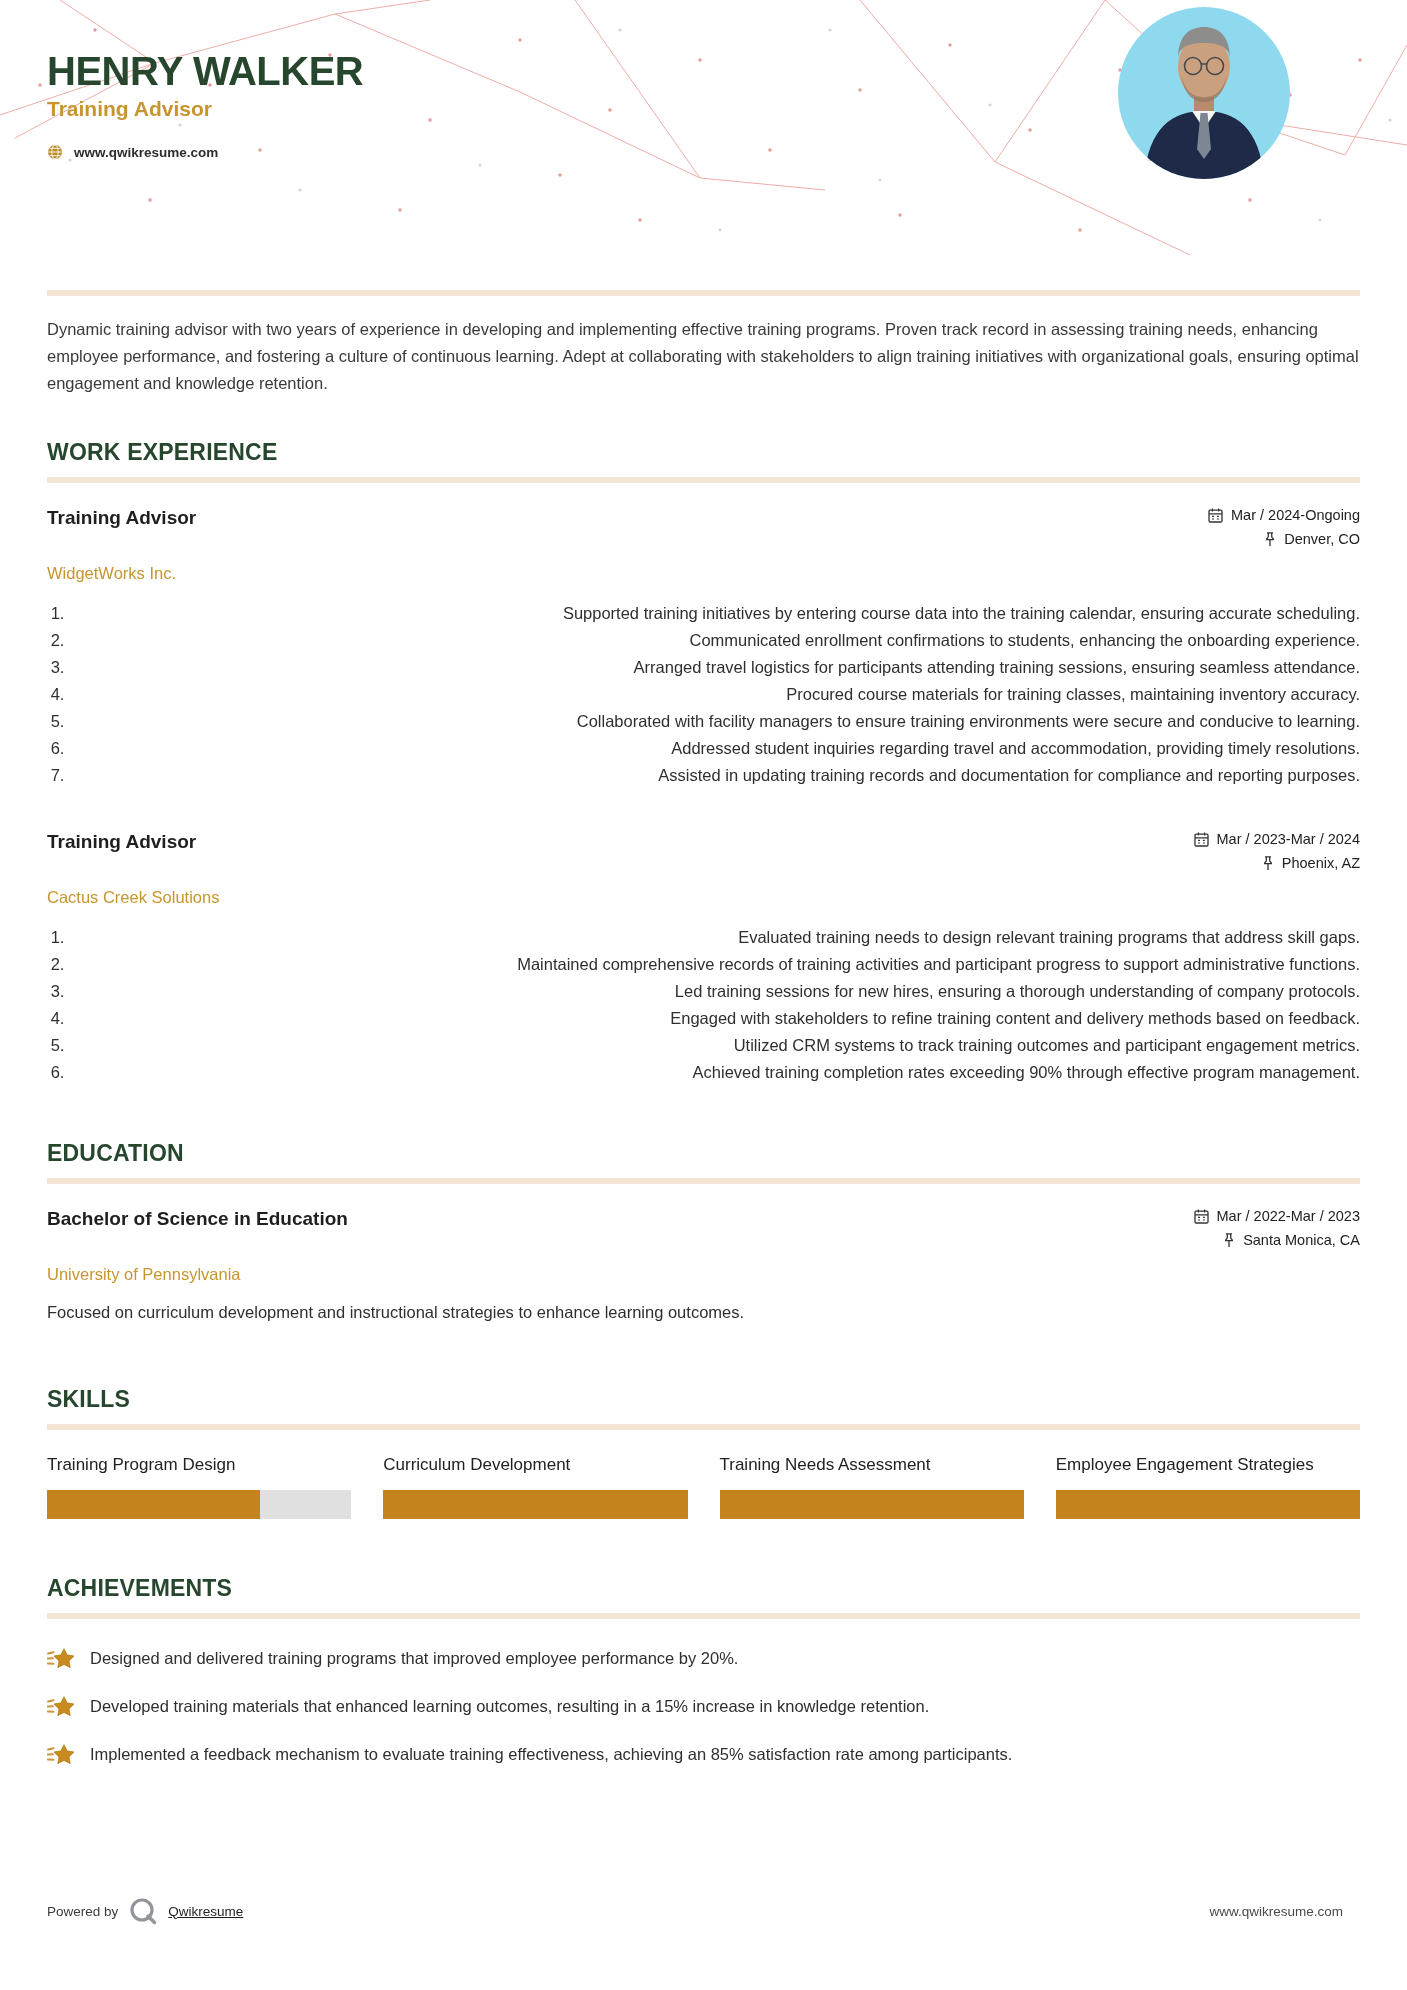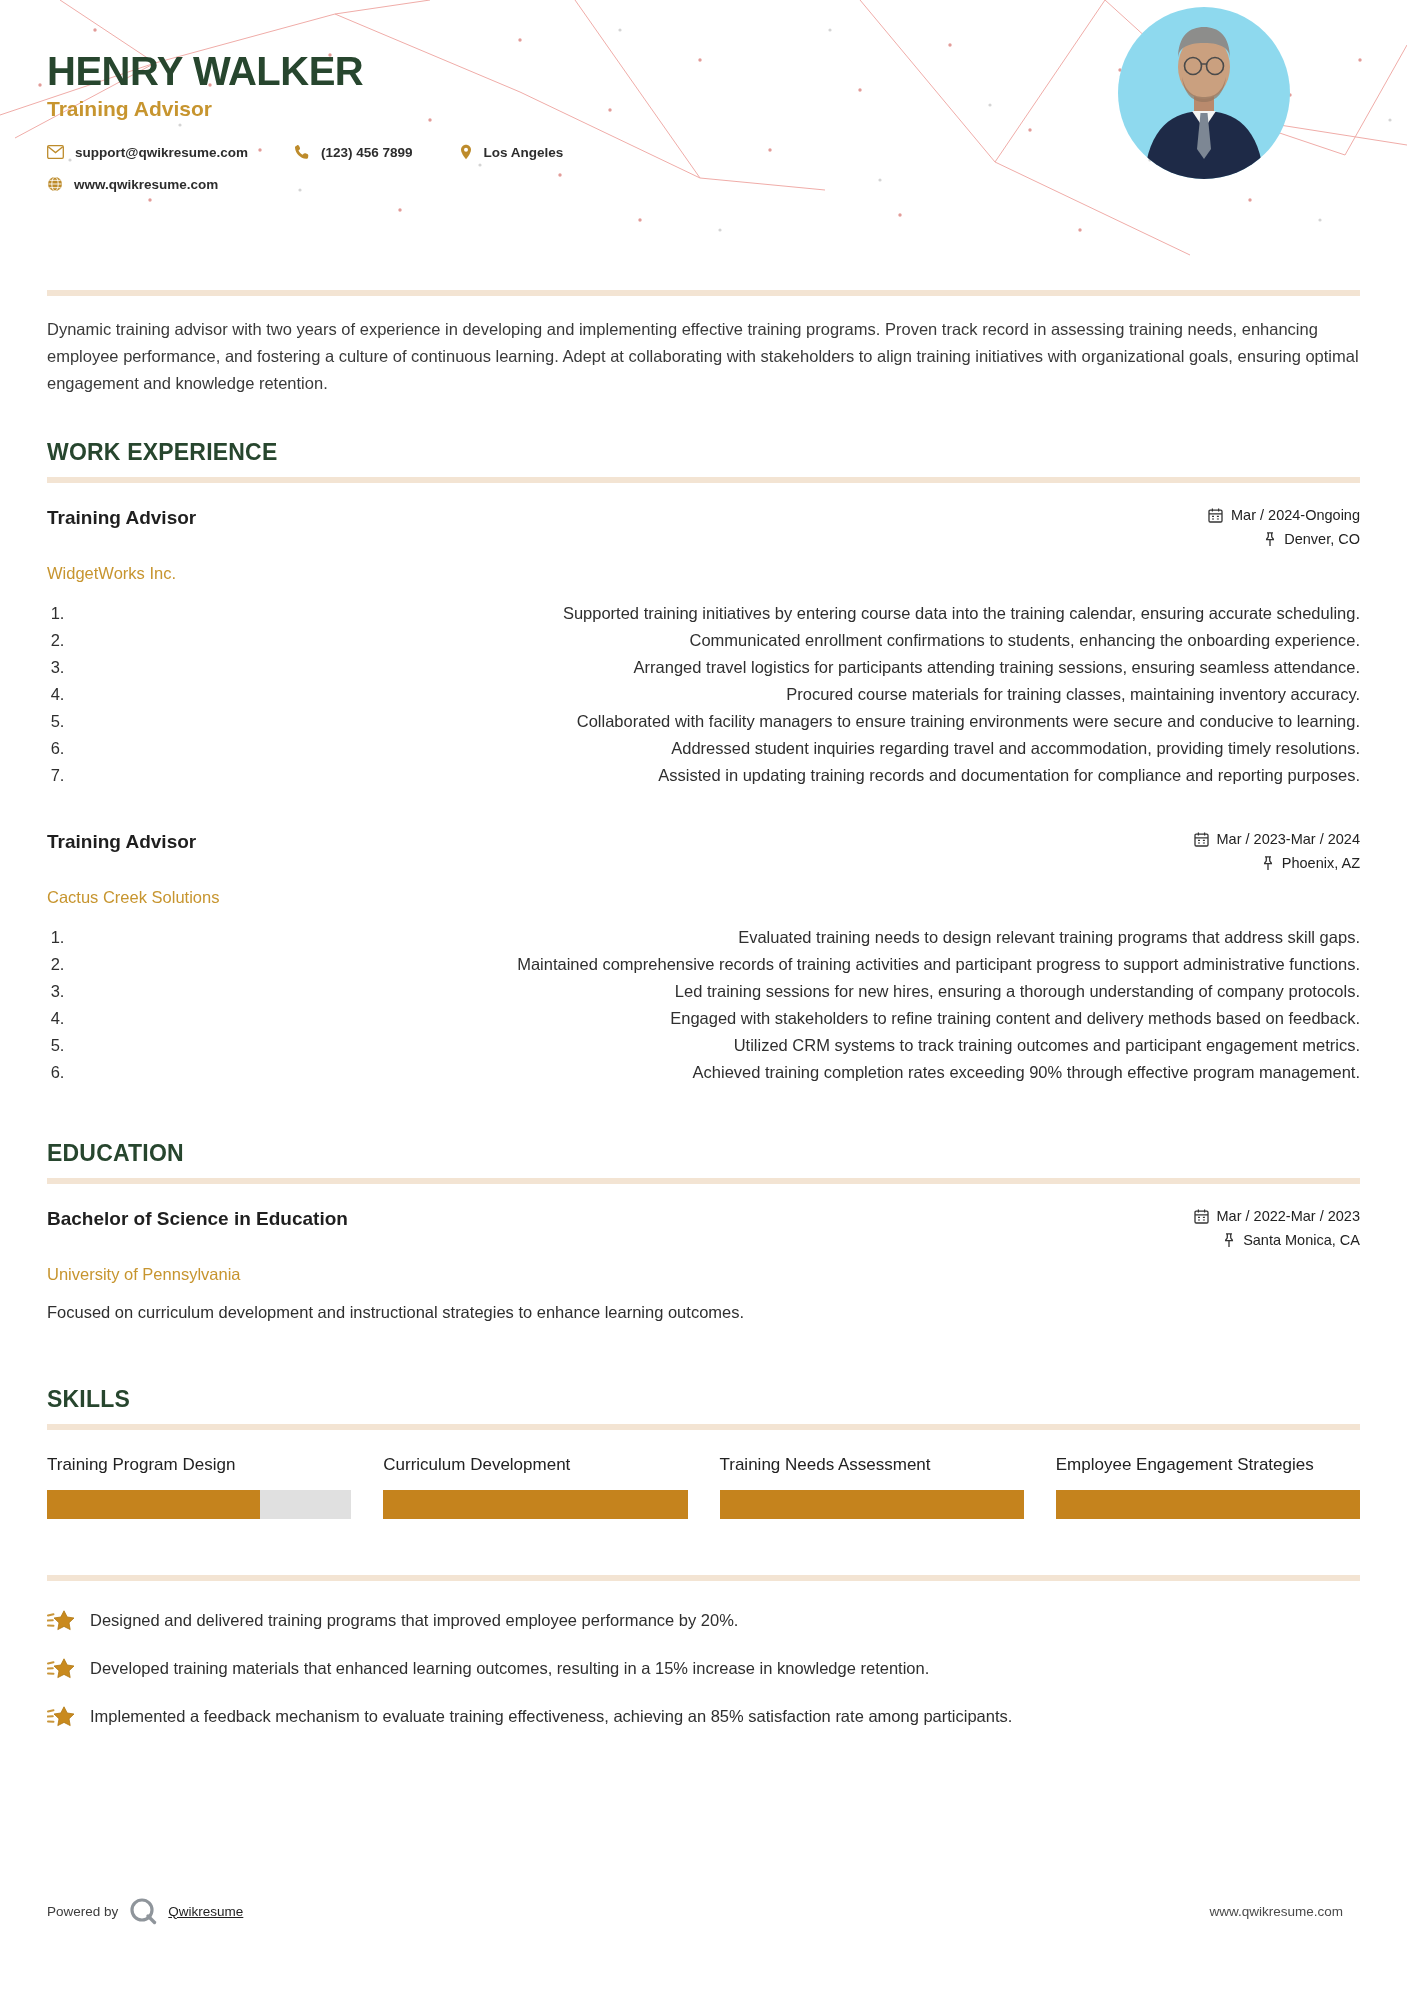--- a/index.html
+++ b/index.html
@@ -121,42 +121,20 @@
   </svg>
 
   <div class="inner">
     <header>
       <h1 class="name">HENRY WALKER</h1>
       <div class="person-title">Training Advisor</div>
 
       <div class="contact">
         <div class="contact-row">
           <span class="c-item">
-            <svg width="17" height="14" viewBox="0 0 17 14">
-              <rect x="0.7" y="0.7" width="15.6" height="12.6" rx="1.2" fill="none" stroke="#bd8b2b" stroke-width="1.3"></rect>
-              <path d="M1.2,1.8 L8.5,7.6 L15.8,1.8" fill="none" stroke="#bd8b2b" stroke-width="1.3"></path>
-            </svg>
-            <span>support@qwikresume.com</span>
-          </span>
-          <span class="c-item">
-            <svg width="16" height="16" viewBox="0 0 16 16">
-              <path d="M3.4,0.9 C4.1,0.8 4.8,1.2 5.1,1.9 L5.9,3.7 C6.2,4.4 6,5.2 5.4,5.7 L4.5,6.5 C5.3,8.3 6.9,9.9 8.7,10.7 L9.5,9.8 C10,9.2 10.8,9 11.5,9.3 L13.3,10.1 C14,10.4 14.4,11.1 14.3,11.8 L14.1,13.2 C14,14.2 13.1,14.9 12.1,14.8 C6.1,14.1 1.7,9.7 1,3.7 C0.9,2.7 1.6,1.8 2.6,1.7 Z" fill="#bd8b2b"></path>
-            </svg>
-            <span>(123) 456 7899</span>
-          </span>
-          <span class="c-item">
-            <svg width="14" height="16" viewBox="0 0 14 16">
-              <path d="M7,0.8 C4.2,0.8 2,3 2,5.8 C2,9.6 7,15.2 7,15.2 C7,15.2 12,9.6 12,5.8 C12,3 9.8,0.8 7,0.8 Z" fill="#bd8b2b"></path>
-              <circle cx="7" cy="5.8" r="2" fill="#ffffff"></circle>
-            </svg>
-            <span>Los Angeles</span>
-          </span>
-        </div>
-        <div class="contact-row">
-          <span class="c-item">
             <svg width="16" height="16" viewBox="0 0 16 16">
               <circle cx="8" cy="8" r="7" fill="#bd8b2b"></circle>
               <g stroke="#ffffff" stroke-width="0.9" fill="none">
                 <ellipse cx="8" cy="8" rx="3.2" ry="7"></ellipse>
                 <path d="M1.3,8 H14.7 M2.4,4.3 H13.6 M2.4,11.7 H13.6"></path>
               </g>
             </svg>
             <span>www.qwikresume.com</span>
           </span>
         </div>
@@ -303,20 +281,21 @@
         <div class="skill">
           <div class="skill-name">Employee Engagement Strategies</div>
           <div class="skill-bar">
             <div class="skill-fill" style="width: 100%;"></div>
           </div>
         </div>
       </div>
     </section>
 
     <section class="achievements">
+      <h2 class="sec-h">ACHIEVEMENTS</h2>
       <div class="divider"></div>
       <div class="ach-list">
         <div class="ach">
           <svg width="28" height="22" viewBox="0 0 28 22">
             <g stroke="#c9963a" stroke-width="2" stroke-linecap="round">
               <path d="M1,5.5 L6.5,4.2"></path>
                 <path d="M0.7,10.5 L5.8,10.2"></path>
                 <path d="M1,15.5 L6.5,15.8"></path>
             </g>
             <path d="M17,0.8 L20.2,7 L27,8 L22,12.8 L23.2,19.6 L17,16.4 L10.8,19.6 L12,12.8 L7,8 L13.8,7 Z" fill="#c98a1e" stroke="#b07712" stroke-width="0.8"></path>

